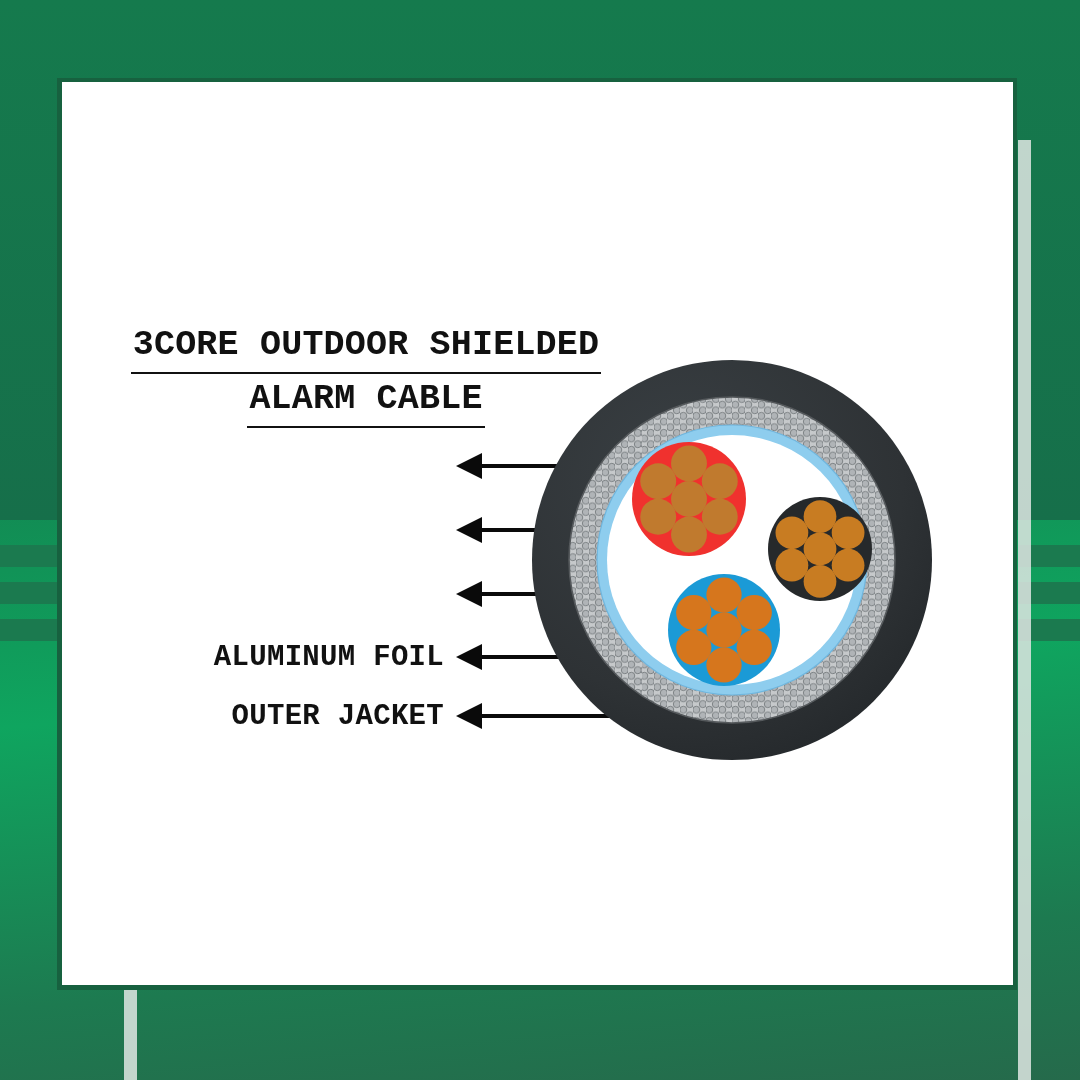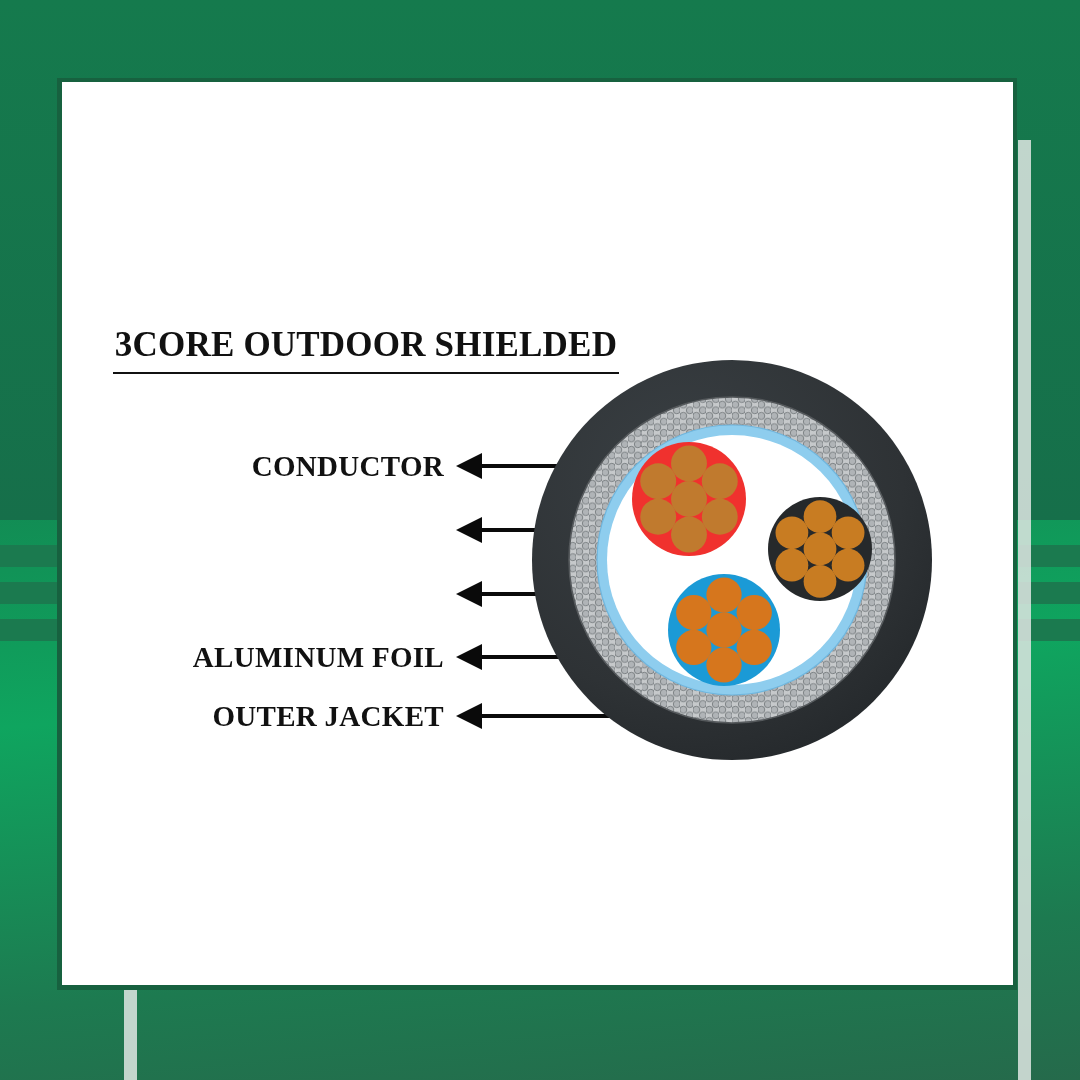--- a/index.html
+++ b/index.html
@@ -5,21 +5,21 @@
   html, body {
     margin: 0;
     padding: 0;
     background: #ffffff;
   }
   #stage {
     position: relative;
     width: 1080px;
     height: 1080px;
     overflow: hidden;
-    font-family: Liberation Serif, serif;
+    font-family: Liberation Mono, monospace;
   }
   
   .bg-green {
     position: absolute;
     left: 0; top: 0;
     width: 1080px; height: 1080px;
     background: linear-gradient(175deg, #15794d 0%, #128a53 42%, #0fa55f 62%, #1d7a50 86%, #256a4b 100%);
   }
   .bg-green-top {
     position: absolute;
@@ -123,23 +123,23 @@
   <div class="stripe s-right" style="top:619px"></div>
 
   <div class="vband" style="left:124px"></div>
   <div class="vband" style="left:1018px"></div>
 
   <div class="card-frame"></div>
   <div class="card"></div>
 
   <div class="title-block">
     <div><span class="title-line">3CORE OUTDOOR SHIELDED</span></div>
+    <div><span class="title-line">ALARM CABLE</span></div>
   </div>
 
-  <div class="label" style="left:44px; top:466px; width:400px;">CONDUCTOR</div>
   <div class="label" style="left:44px; top:657px; width:400px;">ALUMINUM FOIL</div>
   <div class="label" style="left:44px; top:716px; width:400px;">OUTER JACKET</div>
 
   <div class="arrowhead" style="left:456px; top:466px;"></div>
   <div class="leader" style="left:482px; top:466px; width:253px;"></div>
 
   <div class="arrowhead" style="left:456px; top:530px;"></div>
   <div class="leader" style="left:482px; top:530px; width:218px;"></div>
 
   <div class="arrowhead" style="left:456px; top:594px;"></div>

